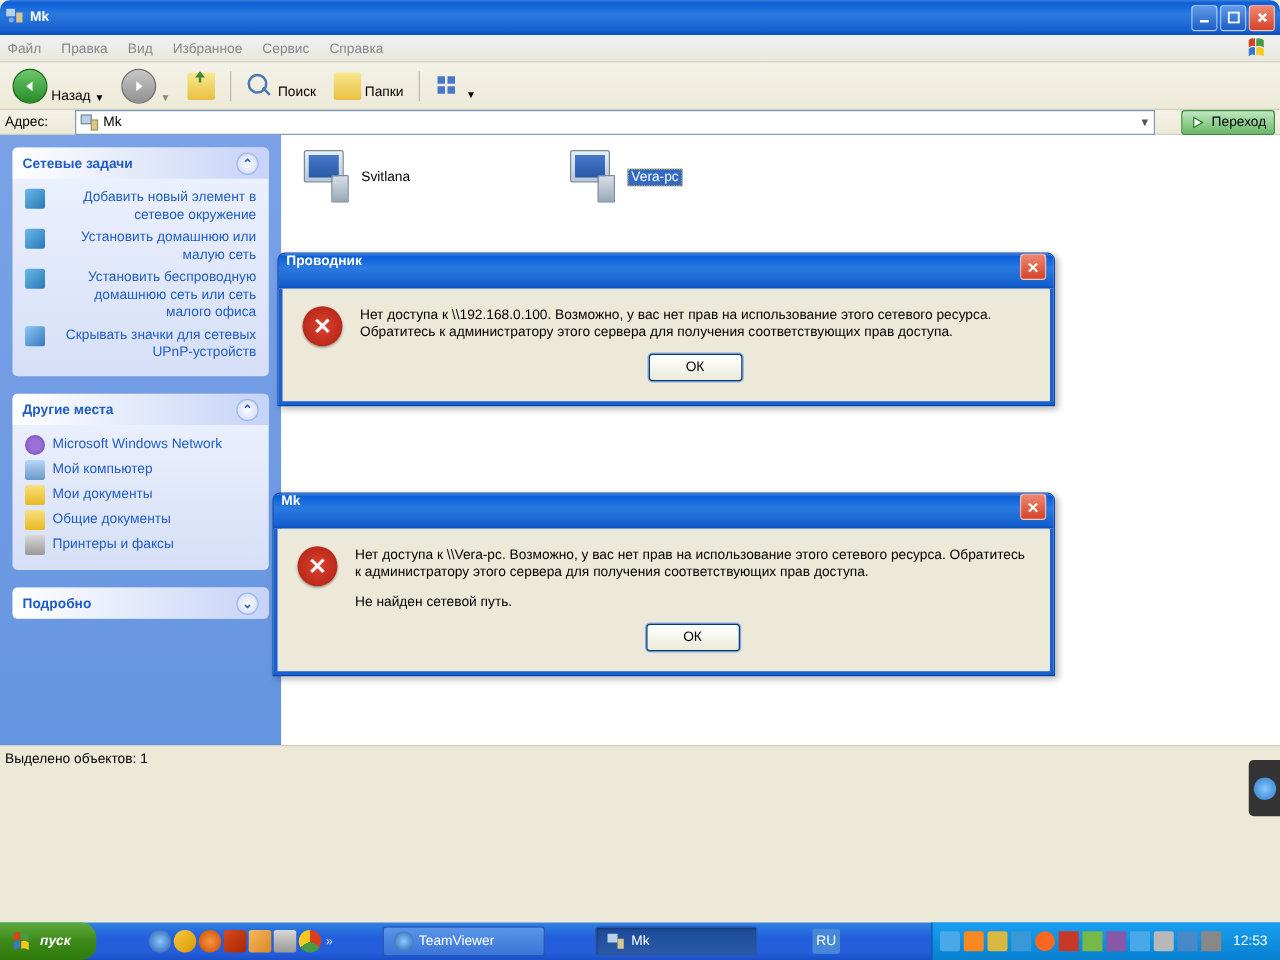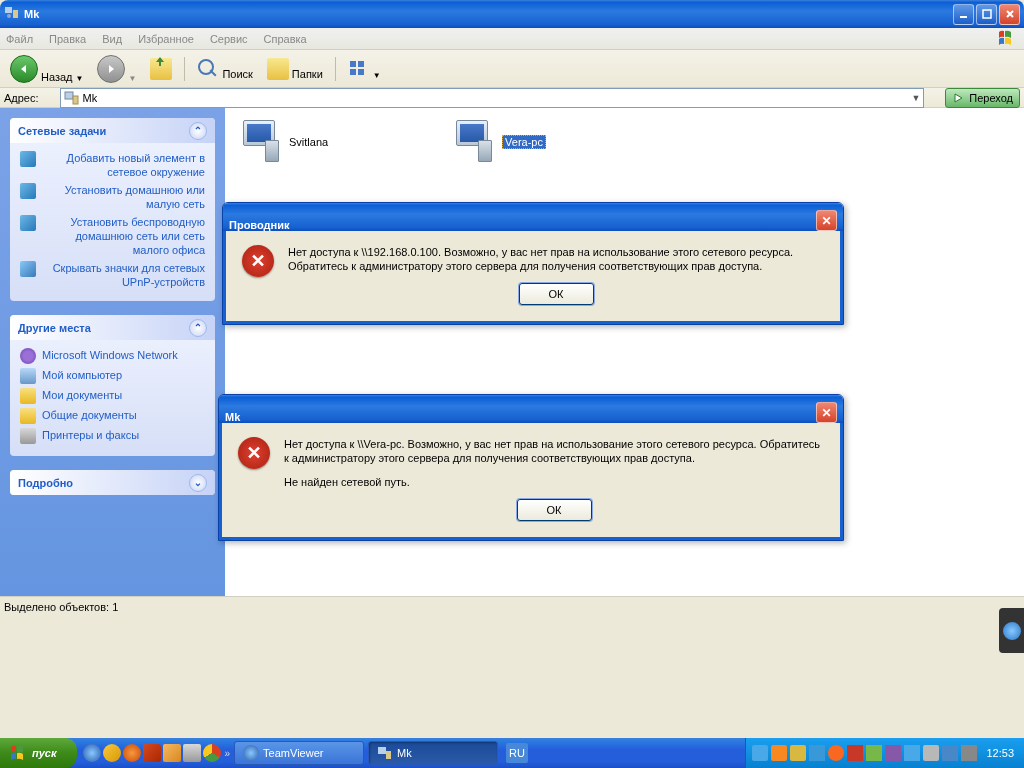--- a/index.html
+++ b/index.html
@@ -47,34 +47,34 @@
 
 .content { flex: 1; background: white; position: relative; padding: 10px; }
 .computer-item { display: inline-flex; align-items: center; gap: 6px; width: 180px; vertical-align: top; cursor: pointer; }
 .comp-icon { width: 48px; height: 48px; position: relative; }
 .comp-icon .monitor { position: absolute; width: 32px; height: 26px; background: linear-gradient(to bottom, #e8f0f8, #b8c8d8); border: 1px solid #789; border-radius: 2px; top: 2px; left: 8px; }
 .comp-icon .monitor::after { content: ''; position: absolute; inset: 3px; background: linear-gradient(to bottom, #4878c8, #2858a8); }
 .comp-icon .tower { position: absolute; width: 14px; height: 22px; background: linear-gradient(to bottom, #d8e0e8, #98a8b8); border: 1px solid #789; top: 22px; left: 30px; border-radius: 1px; }
 
 
 .dialog { position: absolute; border: 1px solid #0841a8; border-radius: 6px 6px 0 0; box-shadow: 2px 2px 6px rgba(0,0,0,0.3); }
-.dialog-title { height: 28px; background: linear-gradient(to bottom, #3a81dd 0%, #0b5ed6 8%, #2b7ae0 40%, #1660d0 88%, #0b4dbb 100%); display: flex; align-items: flex-end; padding: 0 6px; color: white; font-weight: bold; font-size: 13px; border-top-left-radius: 5px; border-top-right-radius: 5px; gap: 16px; }
+.dialog-title { height: 28px; background: linear-gradient(to bottom, #3a81dd 0%, #0b5ed6 8%, #2b7ae0 40%, #1660d0 88%, #0b4dbb 100%); display: flex; align-items: flex-start; padding: 0 6px; color: white; font-weight: bold; font-size: 13px; border-top-left-radius: 5px; border-top-right-radius: 5px; gap: 16px; }
 .dialog-close { margin-left: auto; width: 21px; height: 21px; background: linear-gradient(to bottom, #f08672, #d4442a); border-radius: 3px; border: 1px solid #fff8; display: flex; align-items: center; justify-content: center; color: white; cursor: pointer; font-size: 12px; font-weight: bold; }
 .dialog-body { background: #ece9d8; padding: 14px 16px 16px 16px; display: flex; gap: 14px; border: 3px solid #1660d0; border-top: none; }
 .err-icon { width: 32px; height: 32px; background: radial-gradient(circle, #e04030, #a82010); border-radius: 50%; display: flex; align-items: center; justify-content: center; color: white; font-weight: bold; font-size: 18px; flex-shrink: 0; box-shadow: 0 1px 2px rgba(0,0,0,0.4); }
 .dialog-text { font-size: 11px; line-height: 14px; }
 .dialog-text p { margin-bottom: 10px; }
 .dialog-btn-row { text-align: center; margin-top: 4px; }
 .ok-btn { min-width: 75px; height: 22px; background: linear-gradient(to bottom, #fff, #eceadb); border: 1px solid #003c74; border-radius: 3px; cursor: pointer; font-size: 11px; box-shadow: 0 0 0 1px #88a8e8; }
 
 
 .statusbar { height: 21px; background: #ece9d8; border-top: 1px solid #d0d0c0; display: flex; align-items: center; padding: 0 4px; font-size: 11px; }
 
 
-.taskbar { height: 30px; background: linear-gradient(to bottom, #3a81dd 0%, #2b7ae0 10%, #245edb 40%, #245edb 80%, #1a4fc8 100%); display: flex; align-items: center; position: absolute; bottom: 0; left: 0; right: 0; }
+.taskbar { height: 30px; background: linear-gradient(to bottom, #3a81dd 0%, #2b7ae0 10%, #245edb 40%, #245edb 80%, #1a4fc8 100%); display: flex; align-items: center; position: absolute; bottom: 0; left: 0; right: 0; gap: 36px; }
 .start-btn { height: 30px; background: linear-gradient(to bottom, #5daa3a 0%, #3d8a1a 50%, #2d7a0a 100%); color: white; font-weight: bold; font-style: italic; font-size: 17px; padding: 0 20px 0 10px; display: flex; align-items: center; border-radius: 0 12px 12px 0; cursor: pointer; gap: 4px; }
 .quick-launch { display: flex; gap: 2px; margin-left: 6px; align-items: center; }
 .ql-icon { width: 18px; height: 18px; cursor: pointer; border-radius: 2px; }
 .task-btn { height: 24px; background: linear-gradient(to bottom, #5a95e8, #3a75d8); border-radius: 3px; margin-left: 4px; padding: 0 8px; display: flex; align-items: center; color: white; font-size: 11px; cursor: pointer; min-width: 130px; gap: 4px; border: 1px solid #2858b8; }
 .task-btn.active { background: linear-gradient(to bottom, #1a4a98, #2a5aa8); box-shadow: inset 1px 1px 2px rgba(0,0,0,0.3); }
 .tray { margin-left: auto; height: 30px; background: linear-gradient(to bottom, #1a9eef 0%, #1090e0 50%, #0880d0 100%); display: flex; align-items: center; padding: 0 10px 0 6px; gap: 3px; border-left: 1px solid #0a60b0; }
 .tray-icon { width: 16px; height: 16px; }
 .clock { color: white; font-size: 11px; margin-left: 6px; }
 .lang { height: 20px; background: #4888d8; color: white; font-size: 11px; padding: 0 3px; display: flex; align-items: center; margin-left: 8px; border-radius: 2px; cursor: pointer; }
 

